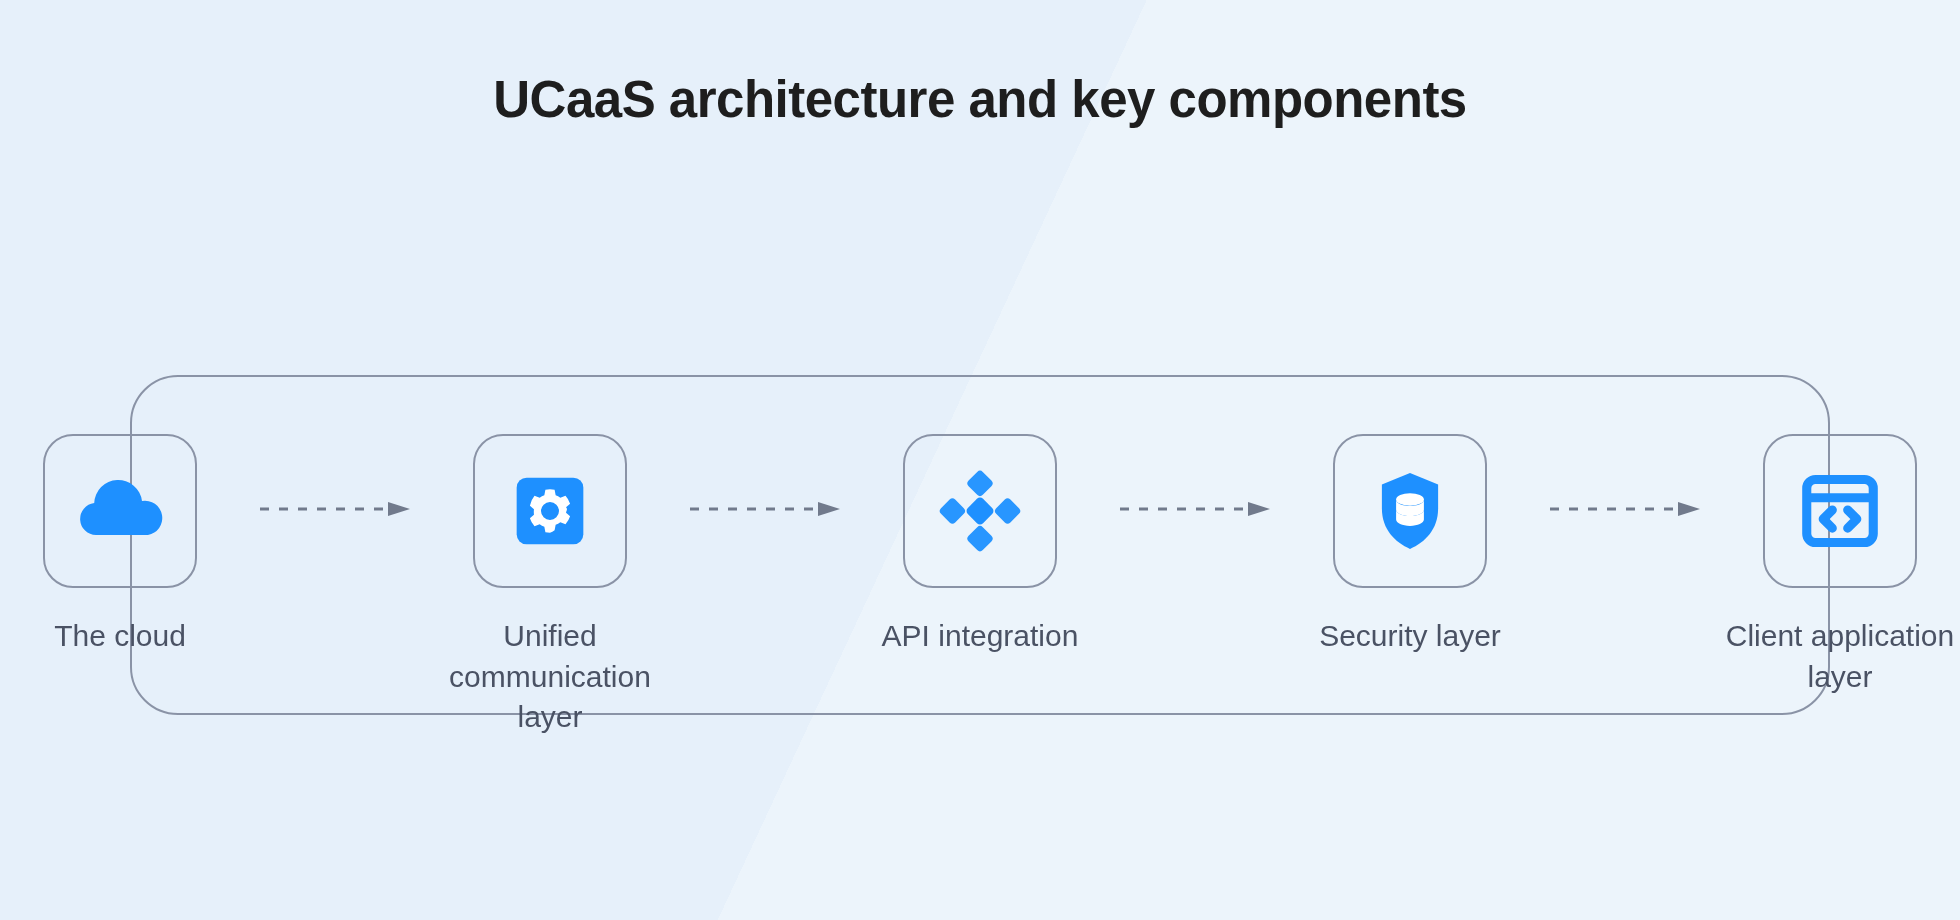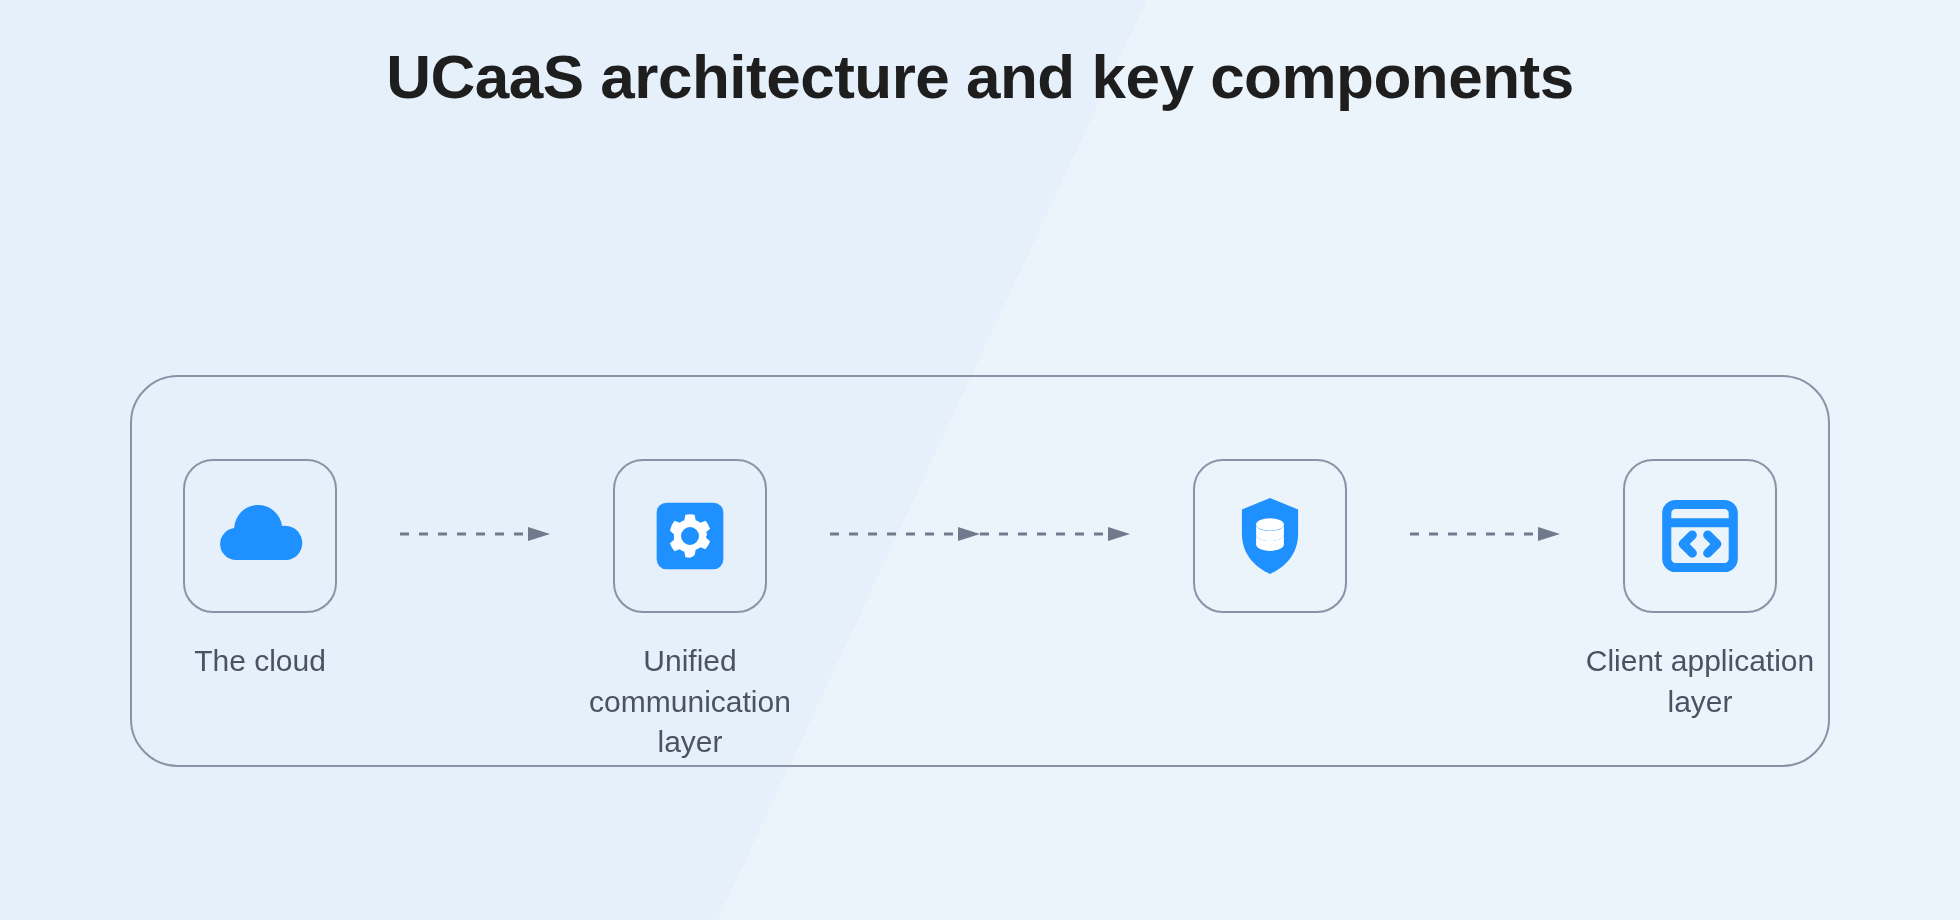--- a/index.html
+++ b/index.html
@@ -19,40 +19,40 @@
     height: 920px;
     font-family: "Segoe UI", "Helvetica Neue", Arial, sans-serif;
     background: linear-gradient(115deg, var(--bg-light) 0%, var(--bg-light) 48%, var(--bg-lighter) 48%, var(--bg-lighter) 100%);
     position: relative;
     overflow: hidden;
   }
 
   .title {
     width: 100%;
     text-align: center;
-    font-size: 62px;
+    font-size: 51px;
     font-weight: 700;
     color: var(--text-dark);
     line-height: 1.18;
-    margin-top: 40px;
+    margin-top: 70px;
     letter-spacing: -0.5px;
   }
 
   .panel {
     position: absolute;
     left: 130px;
     right: 130px;
     top: 375px;
-    height: 392px;
+    height: 340px;
     border: 2px solid var(--border-grey);
     border-radius: 48px;
     display: flex;
     align-items: flex-start;
     justify-content: center;
-    padding-top: 82px;
+    padding-top: 57px;
     box-sizing: border-box;
   }
 
   .row {
     display: flex;
     align-items: flex-start;
     justify-content: center;
     gap: 0;
   }
 
@@ -138,39 +138,54 @@
       <div class="label">Unified communication layer</div>
     </div>
 
     <div class="connector">
       <svg viewBox="0 0 150 20">
         <line x1="0" y1="10" x2="128" y2="10"></line>
         <polygon points="128,3 150,10 128,17"></polygon>
       </svg>
     </div>
 
+    <div class="node">
+      <div class="icon-box">
+        <svg width="86" height="86" viewBox="0 0 24 24">
+          <g fill="#1e90ff">
+            <rect x="9" y="9" width="6" height="6" rx="1.2" transform="rotate(45 12 12)"></rect>
+            <rect x="9.2" y="1.5" width="5.6" height="5.6" rx="1.1" transform="rotate(45 12 4.3)" opacity="0.95"></rect>
+            <rect x="9.2" y="16.9" width="5.6" height="5.6" rx="1.1" transform="rotate(45 12 19.7)" opacity="0.95"></rect>
+            <rect x="1.5" y="9.2" width="5.6" height="5.6" rx="1.1" transform="rotate(45 4.3 12)" opacity="0.95"></rect>
+            <rect x="16.9" y="9.2" width="5.6" height="5.6" rx="1.1" transform="rotate(45 19.7 12)" opacity="0.95"></rect>
+          </g>
+        </svg>
+      </div>
+      <div class="label">API integration</div>
+    </div>
 
     <div class="connector">
       <svg viewBox="0 0 150 20">
         <line x1="0" y1="10" x2="128" y2="10"></line>
         <polygon points="128,3 150,10 128,17"></polygon>
       </svg>
     </div>
 
     <div class="node">
       <div class="icon-box">
         <svg width="80" height="86" viewBox="0 0 24 26">
           <path fill="#1e90ff" d="M12 1.5 3.5 5v7.2c0 6.5 4.05 10.3 8.5 12.3 4.45-2 8.5-5.8 8.5-12.3V5L12 1.5z"></path>
           <g fill="#ffffff">
             <ellipse cx="12" cy="9.5" rx="4.2" ry="1.9"></ellipse>
             <path d="M7.8 9.6v3c0 1.05 1.88 1.9 4.2 1.9s4.2-.85 4.2-1.9v-3c0 1.05-1.88 1.9-4.2 1.9s-4.2-.85-4.2-1.9z"></path>
             <path d="M7.8 12.6v3c0 1.05 1.88 1.9 4.2 1.9s4.2-.85 4.2-1.9v-3c0 1.05-1.88 1.9-4.2 1.9s-4.2-.85-4.2-1.9z"></path>
           </g>
         </svg>
       </div>
+      <div class="label">Security layer</div>
     </div>
 
     <div class="connector">
       <svg viewBox="0 0 150 20">
         <line x1="0" y1="10" x2="128" y2="10"></line>
         <polygon points="128,3 150,10 128,17"></polygon>
       </svg>
     </div>
 
     <div class="node">

